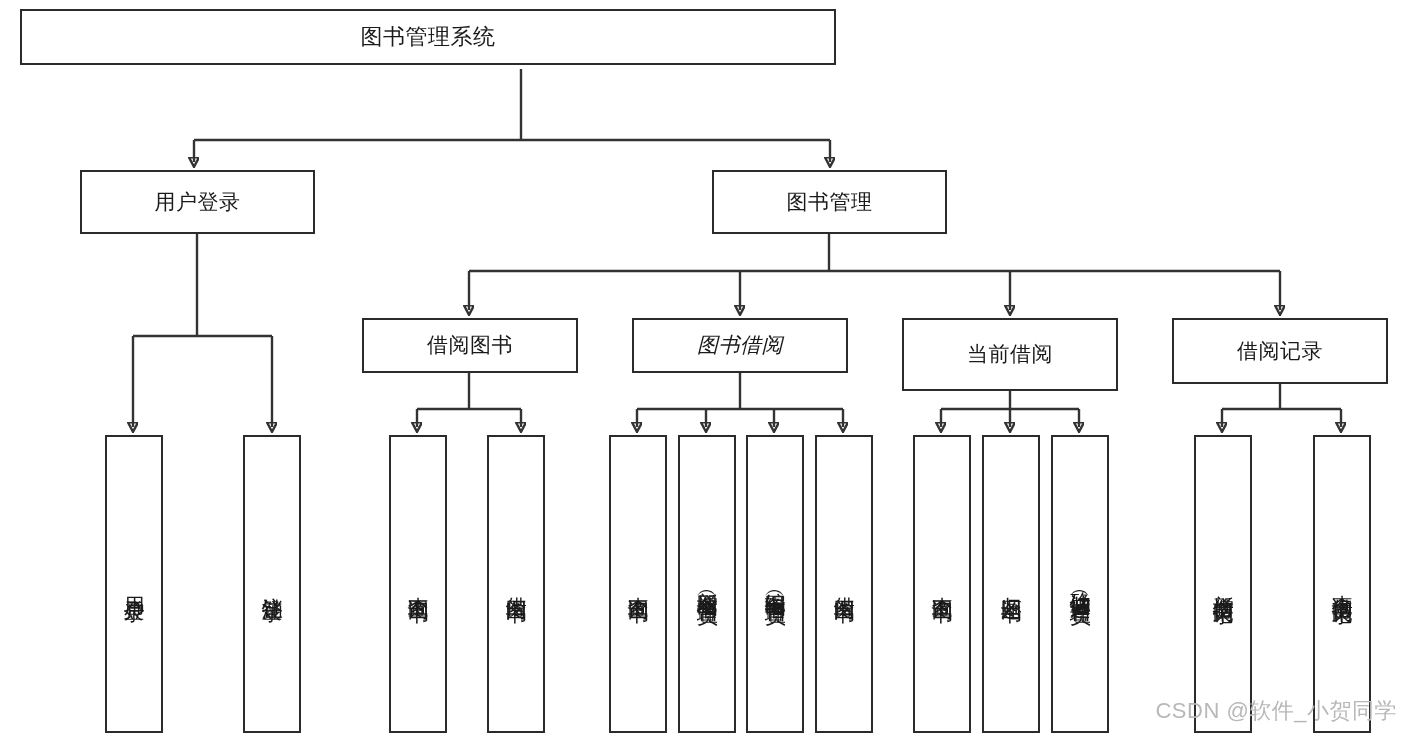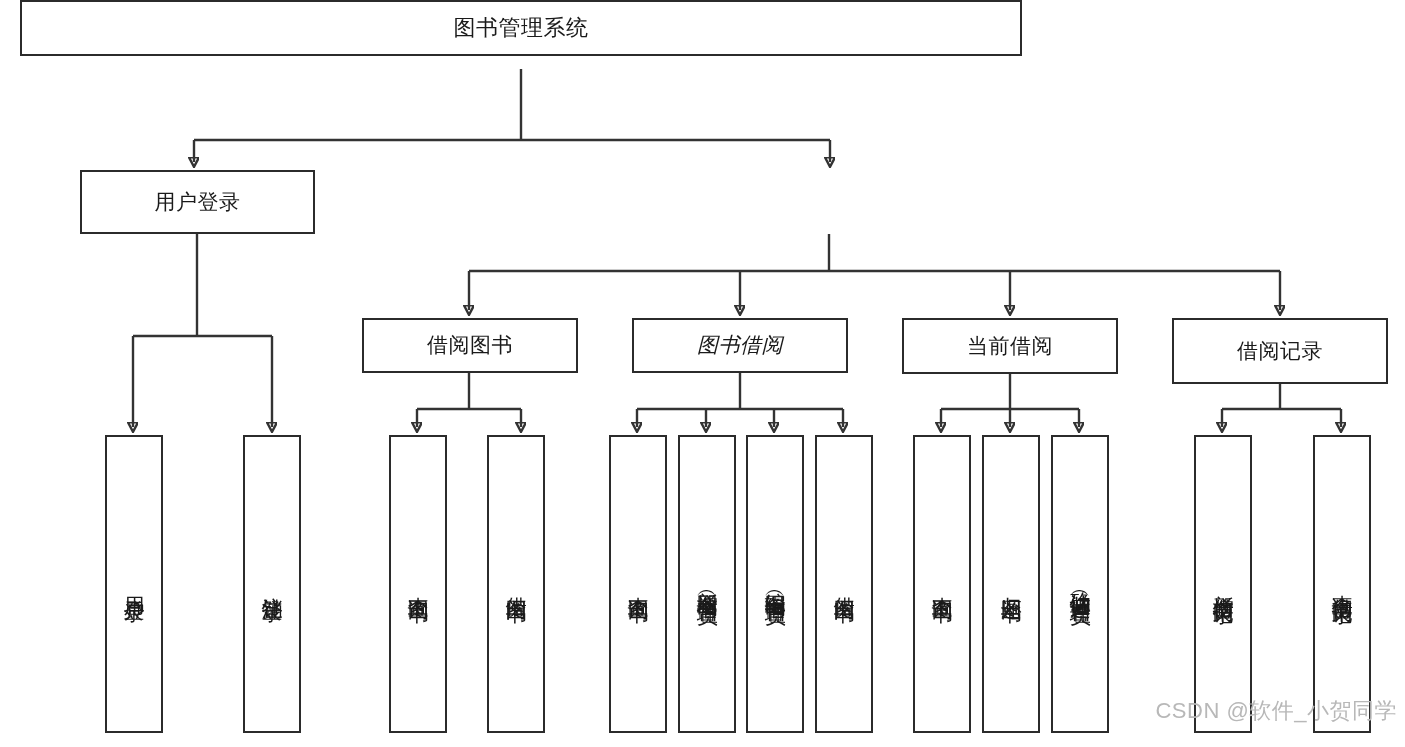--- a/index.html
+++ b/index.html
@@ -115,35 +115,38 @@
     <line x1="941" y1="409" x2="941" y2="427" marker-end="url(#arrow)"></line>
     <line x1="1010" y1="409" x2="1010" y2="427" marker-end="url(#arrow)"></line>
     <line x1="1079" y1="409" x2="1079" y2="427" marker-end="url(#arrow)"></line>
 
     <line x1="1280" y1="373" x2="1280" y2="409"></line>
     <line x1="1222" y1="409" x2="1341" y2="409"></line>
     <line x1="1222" y1="409" x2="1222" y2="427" marker-end="url(#arrow)"></line>
     <line x1="1341" y1="409" x2="1341" y2="427" marker-end="url(#arrow)"></line>
   </svg>
 
-  <div class="node root" style="left:20px; top:0; width:1002px; height:56px;">
+  <div class="node root" style="left:20px; top:9px; width:816px; height:56px;">
     <span class="node-label">图书管理系统</span>
   </div>
 
   <div class="node" style="left:80px; top:170px; width:235px; height:64px;">
     <span class="node-label">用户登录</span>
+  </div>
+  <div class="node" style="left:712px; top:170px; width:235px; height:64px;">
+    <span class="node-label">图书管理</span>
   </div>
 
   <div class="node" style="left:362px; top:318px; width:216px; height:55px;">
     <span class="node-label">借阅图书</span>
   </div>
   <div class="node" style="left:632px; top:318px; width:216px; height:55px;font-style:italic;">
     <span class="node-label">图书借阅</span>
   </div>
-  <div class="node" style="left:902px; top:318px; width:216px; height:56px;">
+  <div class="node" style="left:902px; top:318px; width:216px; height:73px;">
     <span class="node-label">当前借阅</span>
   </div>
   <div class="node" style="left:1172px; top:318px; width:216px; height:66px;">
     <span class="node-label">借阅记录</span>
   </div>
 
   <div class="node vert" style="left:105px; top:435px; width:58px; height:298px;">
     <span class="node-label">用户登录</span>
   </div>
   <div class="node vert" style="left:243px; top:435px; width:58px; height:298px;">

